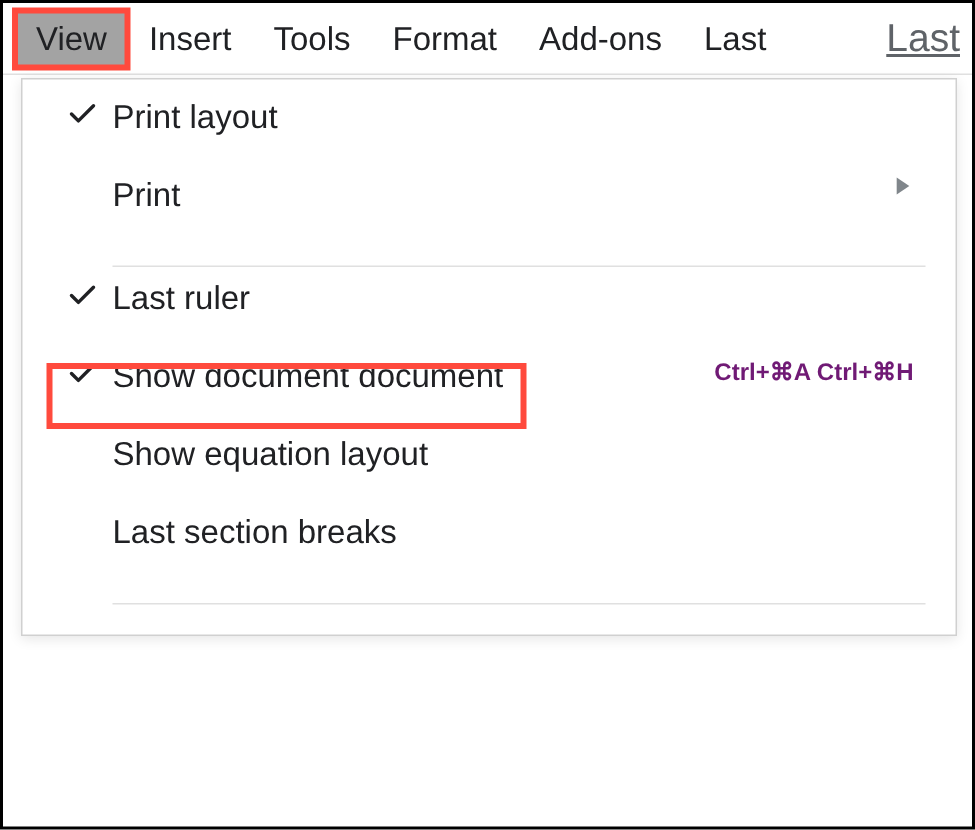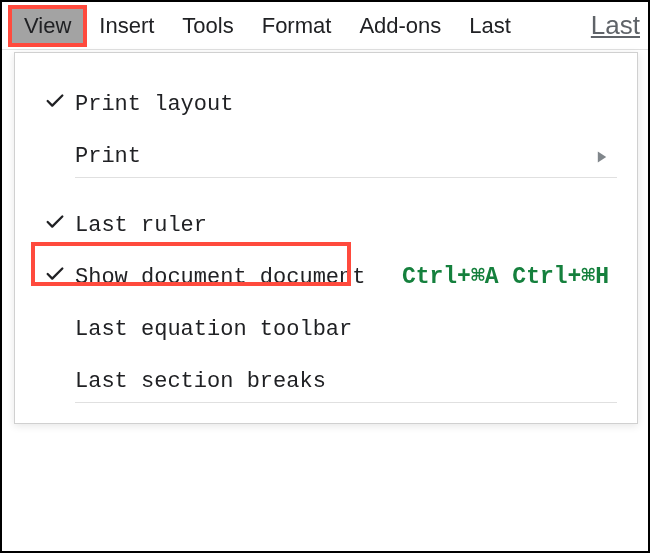--- a/index.html
+++ b/index.html
@@ -59,46 +59,45 @@
       top: 50px;
       left: 12px;
       right: 10px;
       background: #fff;
       border: 1px solid #d0d0d0;
       box-shadow: 0 2px 8px rgba(0,0,0,0.1);
       padding: 12px 0;
     }
     .dropdown-item {
       display: flex;
-      align-items: flex-end;
+      align-items: flex-start;
       height: 52px;
       padding: 0 20px;
       cursor: pointer;
       position: relative;
-      font-family: Liberation Mono, monospace;
     }
     .check-col {
       width: 40px;
       display: flex;
       justify-content: center;
       align-items: center;
     }
     .check-icon svg {
       width: 22px;
       height: 22px;
     }
     .item-label {
       font-size: 22px;
       color: #202124;
       flex: 0 0 auto;
     }
     .shortcut {
       margin-left: auto;
-      font-size: 23px;
-      color: #15803d;
+      font-size: 16px;
+      color: #701a75;
       font-weight: 600;
       padding-right: 8px;
     }
     .submenu-arrow {
       margin-left: auto;
       padding-right: 8px;
       color: #80868b;
     }
     .submenu-arrow svg {
       width: 14px;
@@ -187,21 +186,21 @@
           </svg>
       </span>
     </div>
     <span class="item-label">Show document document</span>
     <span class="shortcut">Ctrl+⌘A Ctrl+⌘H</span>
     <div class="highlight-box highlight-outline"></div>
   </div>
 
   <div class="dropdown-item">
     <div class="check-col"></div>
-    <span class="item-label">Last equation toolbar</span>
+    <span class="item-label">Show equation layout</span>
   </div>
 
   <div class="dropdown-item">
     <div class="check-col"></div>
     <span class="item-label">Last section breaks</span>
   </div>
 
   <div class="divider"></div>
 
 </div>

